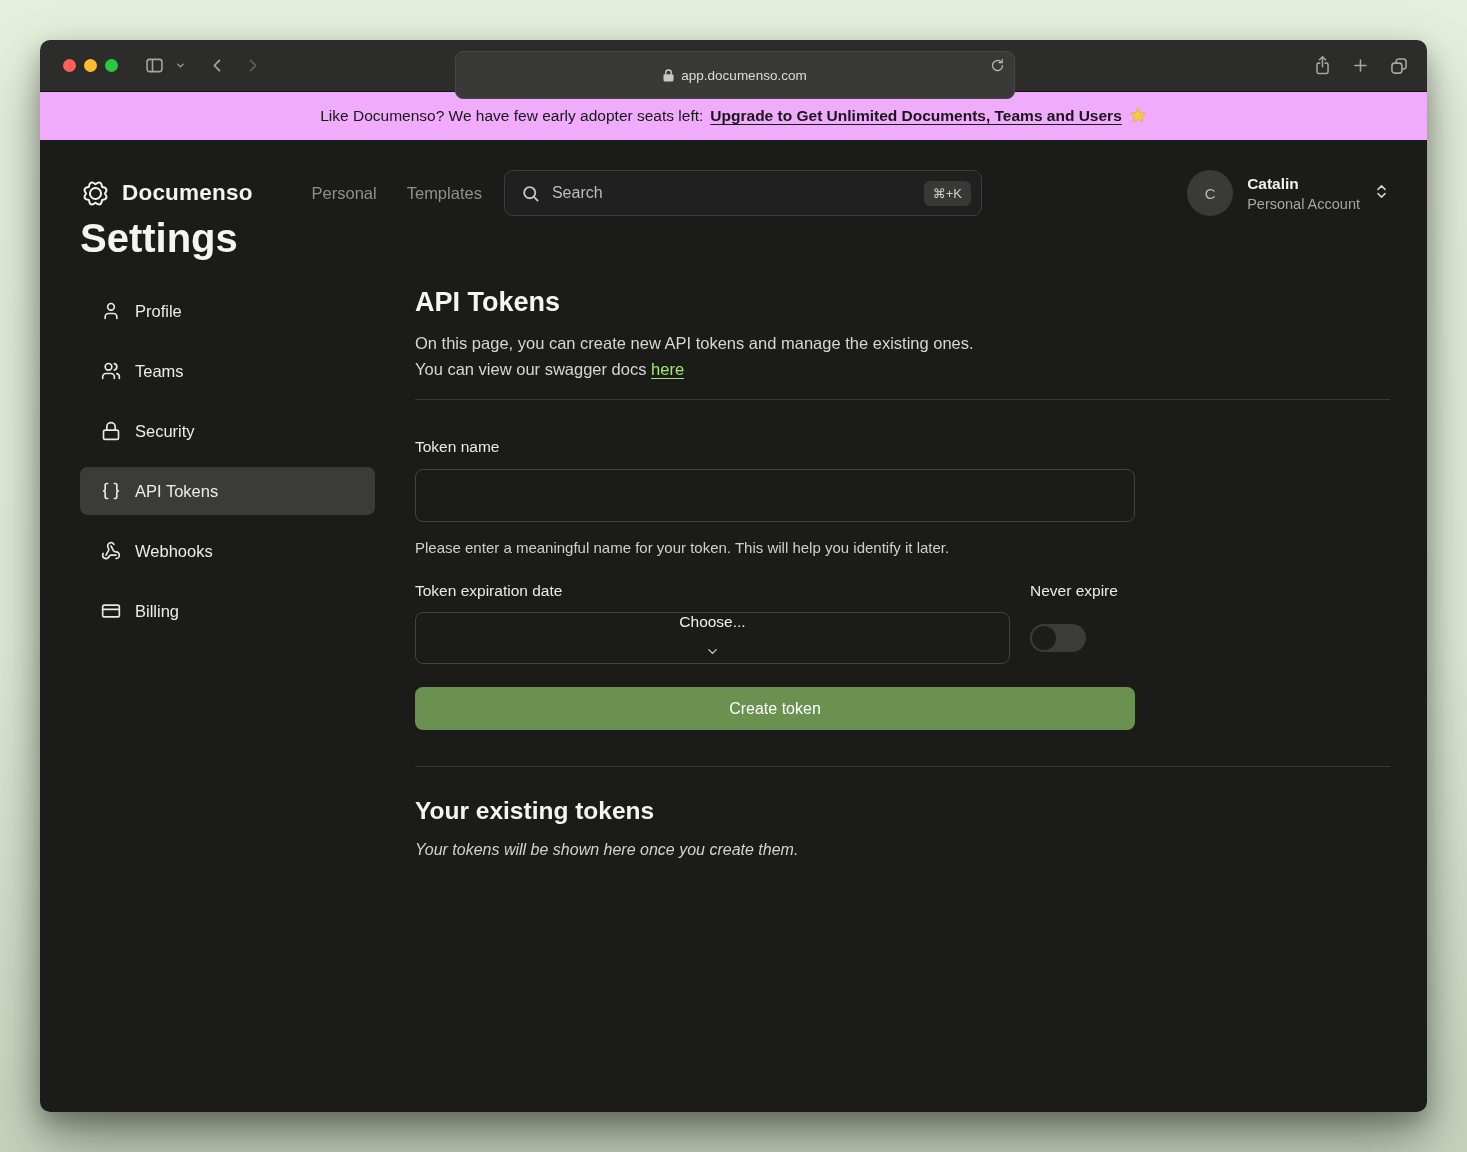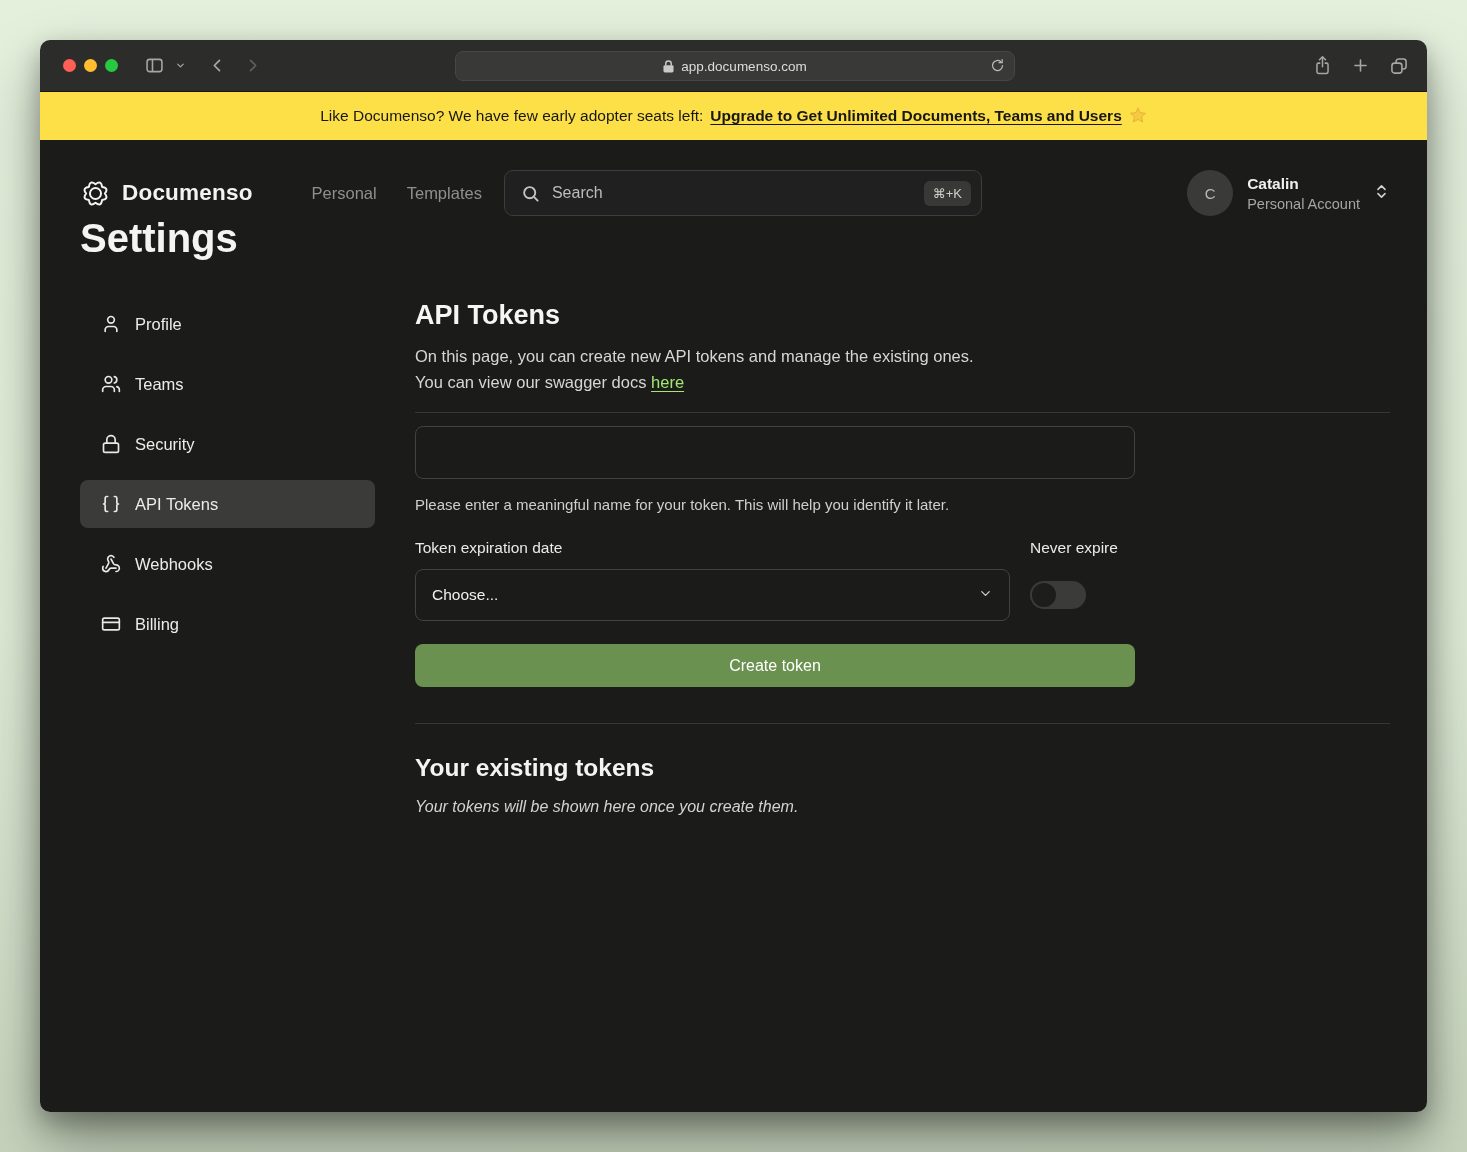--- a/index.html
+++ b/index.html
@@ -14,29 +14,29 @@
   
   .chrome { position:relative; height:52px; background:#2c2c2a; flex:none;
     display:flex; align-items:center; padding:0 18px 0 23px; border-bottom:1px solid #161614; }
   .lights { display:flex; gap:8px; }
   .light { width:13px; height:13px; border-radius:50%; }
   .light.red{background:#ff5f57}.light.yellow{background:#febc2e}.light.green{background:#28c840}
   .cicon { color:#a6a6a4; display:flex; align-items:center; }
   .cicon svg { display:block; }
   .ml26{margin-left:26px}.ml10{margin-left:10px}.ml22{margin-left:22px}.ml16{margin-left:16px}
   .dim { color:#5e5e5c; }
-  .urlbar { position:absolute; left:415px; top:11px; width:560px; height:30px;
+  .urlbar { position:absolute; left:415px; top:11px; width:560px; height:48px;
     background:#39393七7; background:#393937; border:1px solid #474745; border-radius:8px;
     display:flex; align-items:center; justify-content:center; gap:7px;
     font-size:13.5px; color:#dddddb; }
   .urlbar .reload { position:absolute; right:9px; top:6px; color:#b9b9b7; }
   .chrome-right { margin-left:auto; display:flex; align-items:center; gap:19px; }
 
   
-  .banner { height:48px; flex:none; background:#fde047; color:#171717;
+  .banner { height:48px; flex:none; background:#f0abfc; color:#171717;
     display:flex; align-items:center; justify-content:center; gap:7px;
     font-size:15.5px; font-weight:500; }
   .banner .blink { color:#171717; font-weight:700; text-decoration:underline;
     text-underline-offset:3px; cursor:pointer; }
   .banner svg { margin-top:-2px; }
 
   
   .app { flex:1; background:#1b1b19; padding:30px 37px 0 40px; overflow:hidden; }
 
   .app-header { display:flex; align-items:center; height:46px; }
@@ -54,21 +54,21 @@
   .user { margin-left:auto; display:flex; align-items:center; cursor:pointer; }
   .avatar { width:46px; height:46px; border-radius:50%; background:#3a3a38;
     color:#b9b9b7; font-size:15px; display:flex; align-items:center; justify-content:center; }
   .user-meta { margin-left:14px; }
   .user-name { font-size:15.5px; font-weight:600; color:#f0f0ee; }
   .user-sub { font-size:14.5px; color:#a5a5a3; margin-top:3px; }
   .user .chevs { margin-left:13px; color:#d0d0ce; }
 
   .page-title { font-size:40px; font-weight:700; color:#f4f4f2; }
 
-  .content { display:flex; margin-top:39px; }
+  .content { display:flex; margin-top:26px; }
   .sidebar { width:295px; flex:none; margin-right:40px; }
   .side-item { height:48px; border-radius:8px; display:flex; align-items:center;
     padding-left:21px; margin-bottom:12px; color:#ececea; font-size:16.5px;
     font-weight:500; cursor:pointer; }
   .side-item.active { background:#3b3b39; }
   .s-icon { width:20px; height:20px; margin-right:14px; color:#e8e8e6; flex:none; }
   .s-icon svg { display:block; }
 
   .main { flex:1; min-width:0; }
   .main h2 { font-size:27px; font-weight:700; color:#f5f5f3; }
@@ -81,21 +81,21 @@
   .t-input { display:block; margin-top:13px; width:100%; height:53px;
     background:transparent; border:1px solid #424240; border-radius:8px;
     color:#eeeeec; font-size:16px; padding:0 14px; outline:none; }
   .help { margin-top:17px; font-size:15px; color:#cfcfcd; }
   .row { display:flex; margin-top:26px; }
   .col-exp { width:595px; flex:none; }
   .col-nev { margin-left:20px; flex:1; }
   .f-label.top { margin-top:0; }
   .select { margin-top:12px; height:52px; border:1px solid #424240; border-radius:8px;
     display:flex; align-items:center; justify-content:space-between; padding:0 16px;
-    font-size:15.5px; color:#f0f0ee; cursor:pointer; }
+    font-size:15.5px; color:#f0f0ee; cursor:pointer;flex-direction:column; }
   .select .chev { color:#cfcfcd; }
   .toggle { margin-top:24px; width:56px; height:28px; border-radius:14px;
     background:#3b3b39; position:relative; cursor:pointer; }
   .toggle .knob { position:absolute; left:2px; top:2px; width:24px; height:24px;
     border-radius:50%; background:#1d1d1b; }
   .submit { display:block; margin-top:23px; width:100%; height:43px; border:none;
     border-radius:8px; background:var(--accent-green,#6b9150); color:#ffffff;
     font-size:16px; font-weight:400; font-family:"Liberation Sans",sans-serif; cursor:pointer; }
   .hr.second { margin-top:36px; }
   .main h3 { margin-top:30px; font-size:24.5px; font-weight:700; color:#f4f4f2; }
@@ -283,20 +283,21 @@
 
       <div class="main">
         <h2>API Tokens</h2>
         <div class="desc">
           <span>On this page, you can create new API tokens and manage the existing ones.</span><br>
           <span>You can view our swagger docs </span><a>here</a>
         </div>
         <hr class="hr">
 
         <div class="form">
+          <div class="f-label">Token name</div>
           <input class="t-input" type="text" style="">
           <div class="help">Please enter a meaningful name for your token. This will help you identify it later.</div>
 
           <div class="row">
             <div class="col-exp">
               <div class="f-label top">Token expiration date</div>
               <div class="select">
                 <span>Choose...</span>
                 <span class="chev">
                   <svg width="15" height="15" viewBox="0 0 24 24" fill="none" stroke="currentColor" stroke-width="2" stroke-linecap="round" stroke-linejoin="round">

